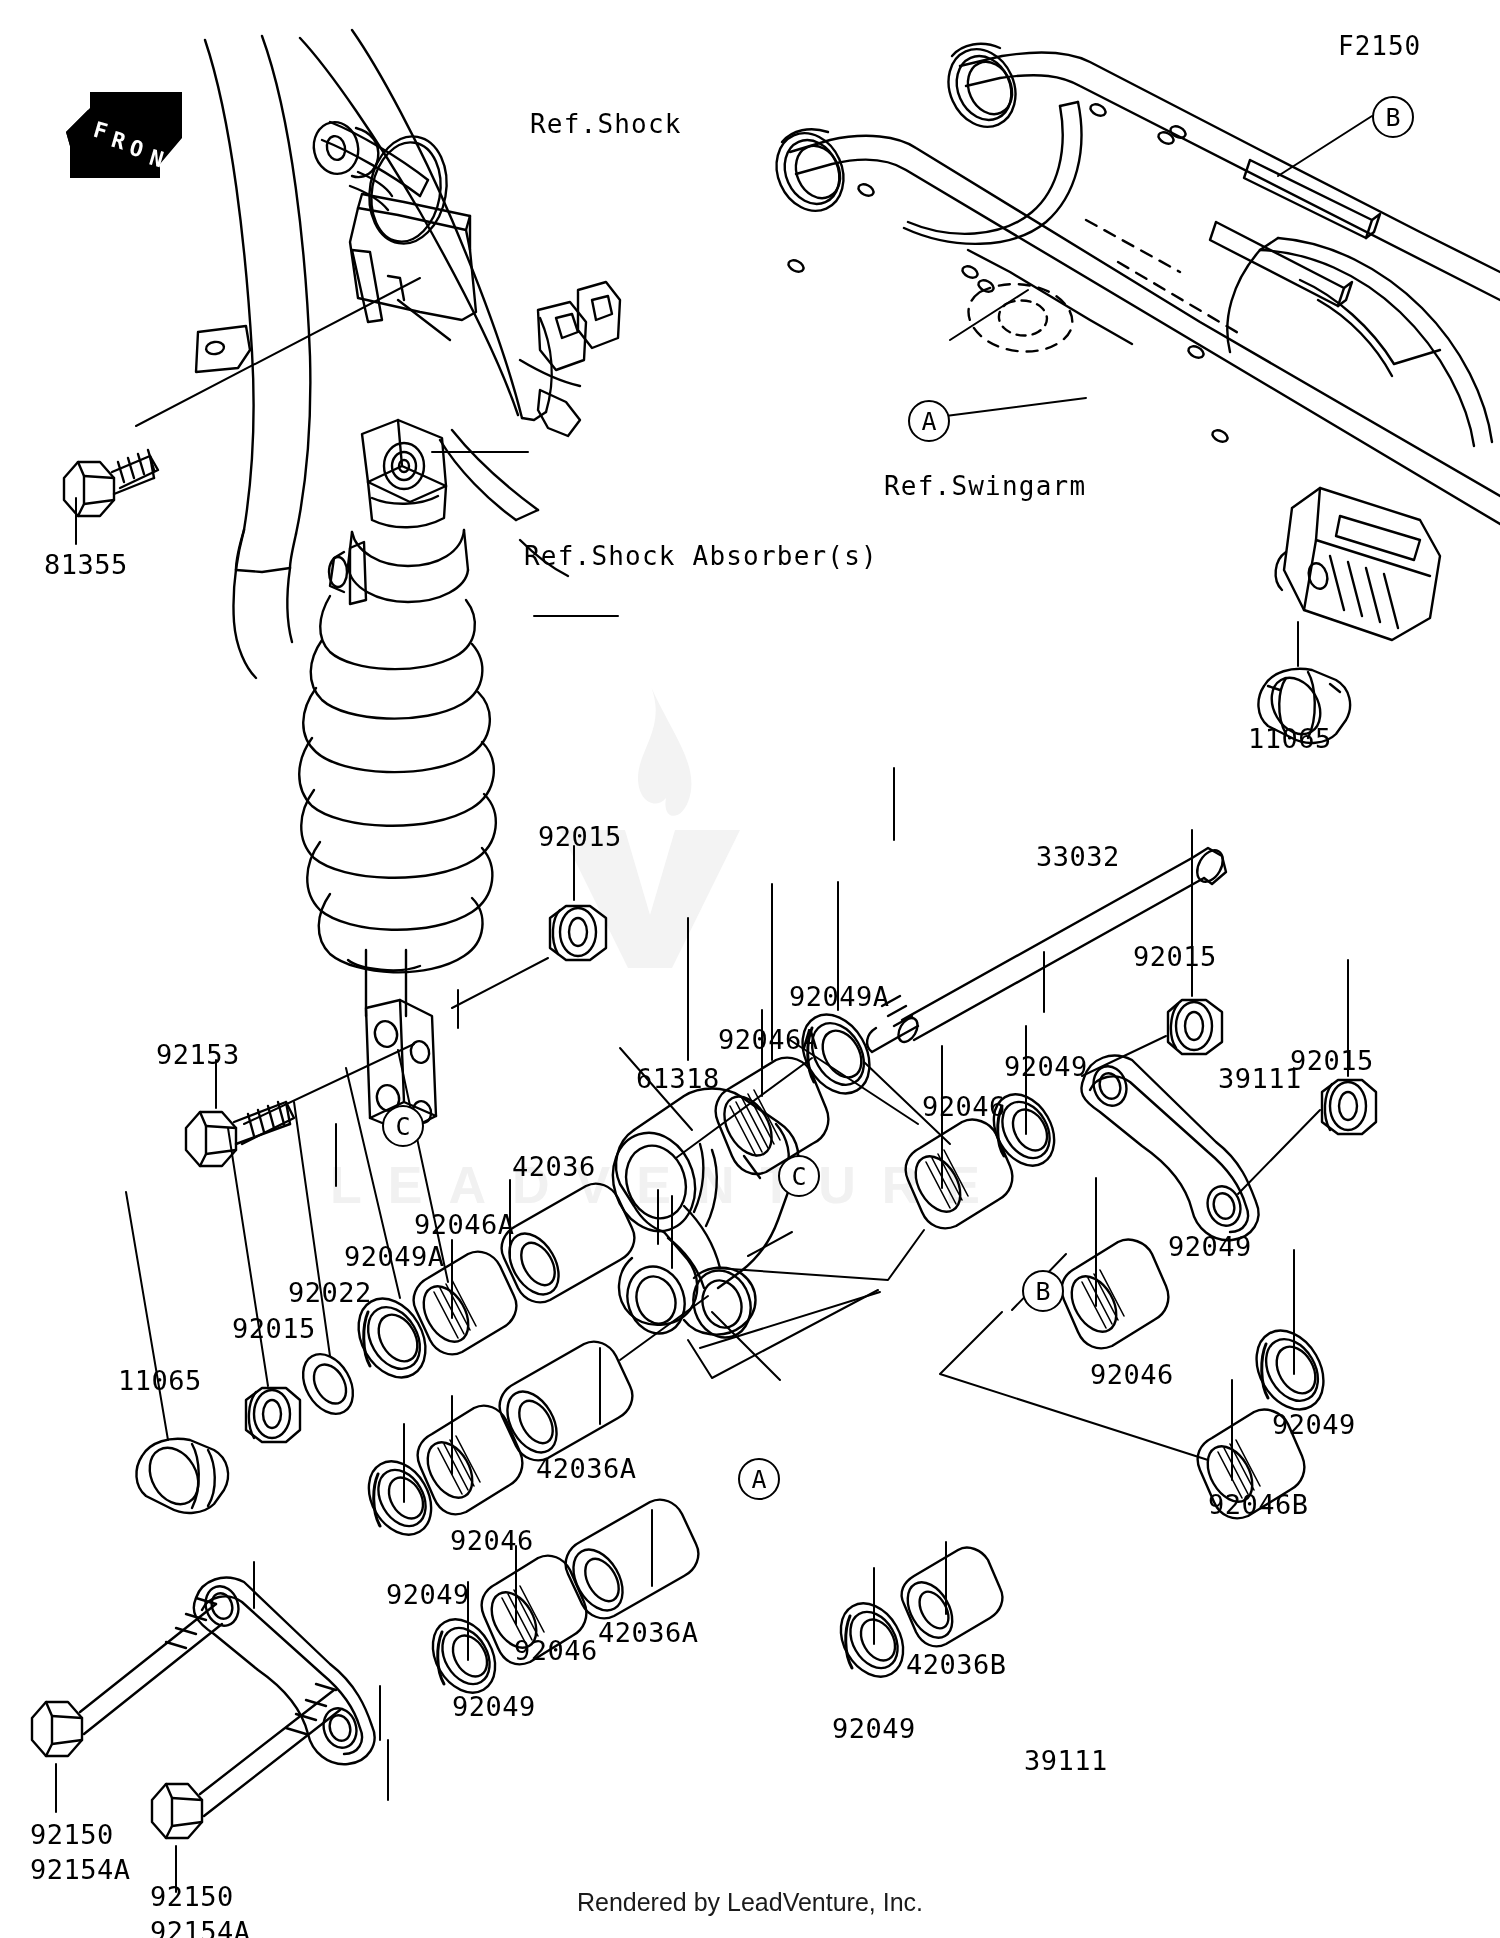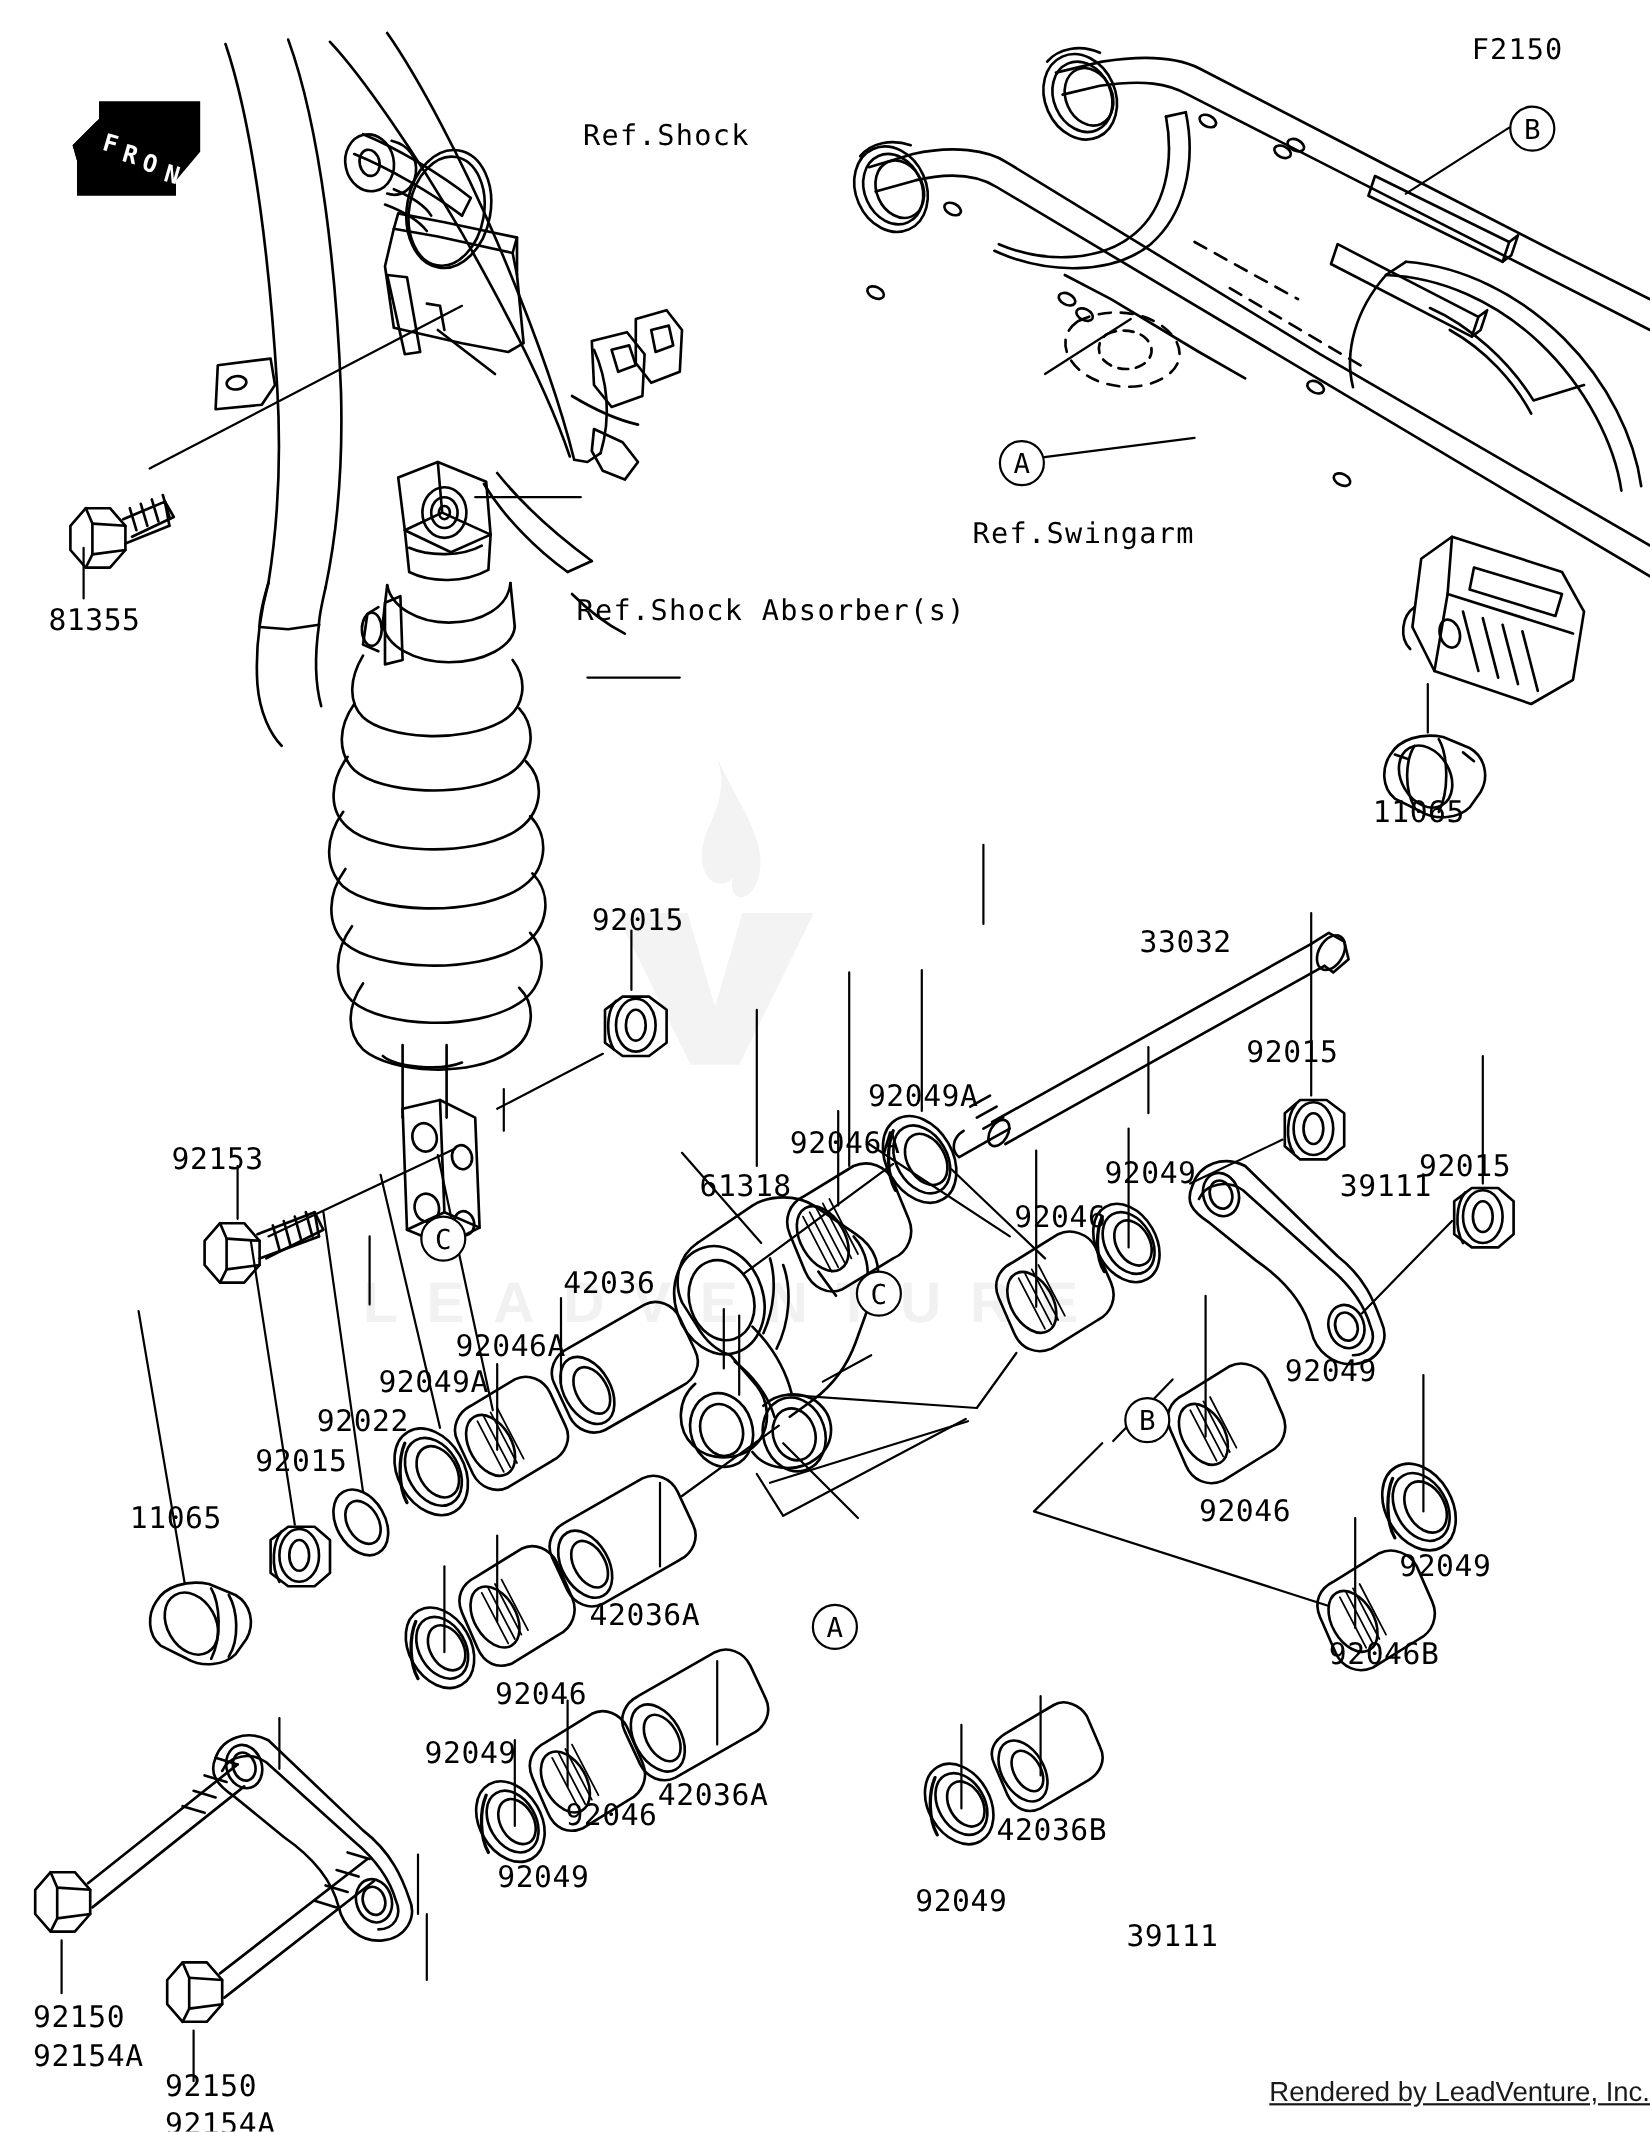--- a/index.html
+++ b/index.html
@@ -37,25 +37,24 @@
   .lbl.sheet {
     font-size: 26px;
     letter-spacing: 1px;
     text-align: center;
   }
   .footer {
     position: absolute;
     left: 0;
     top: 1888px;
     width: 1500px;
-    text-align: right;
+    text-align: center;
     font-family: "Liberation Sans", sans-serif;
     font-size: 25px;
     color: #1a1a1a;
-    text-decoration: underline;
   }
   .marker {
     position: absolute;
     width: 42px;
     height: 42px;
     border: 2.6px solid #000;
     border-radius: 50%;
     box-sizing: border-box;
     font-family: "DejaVu Sans Mono", monospace;
     font-size: 25px;

